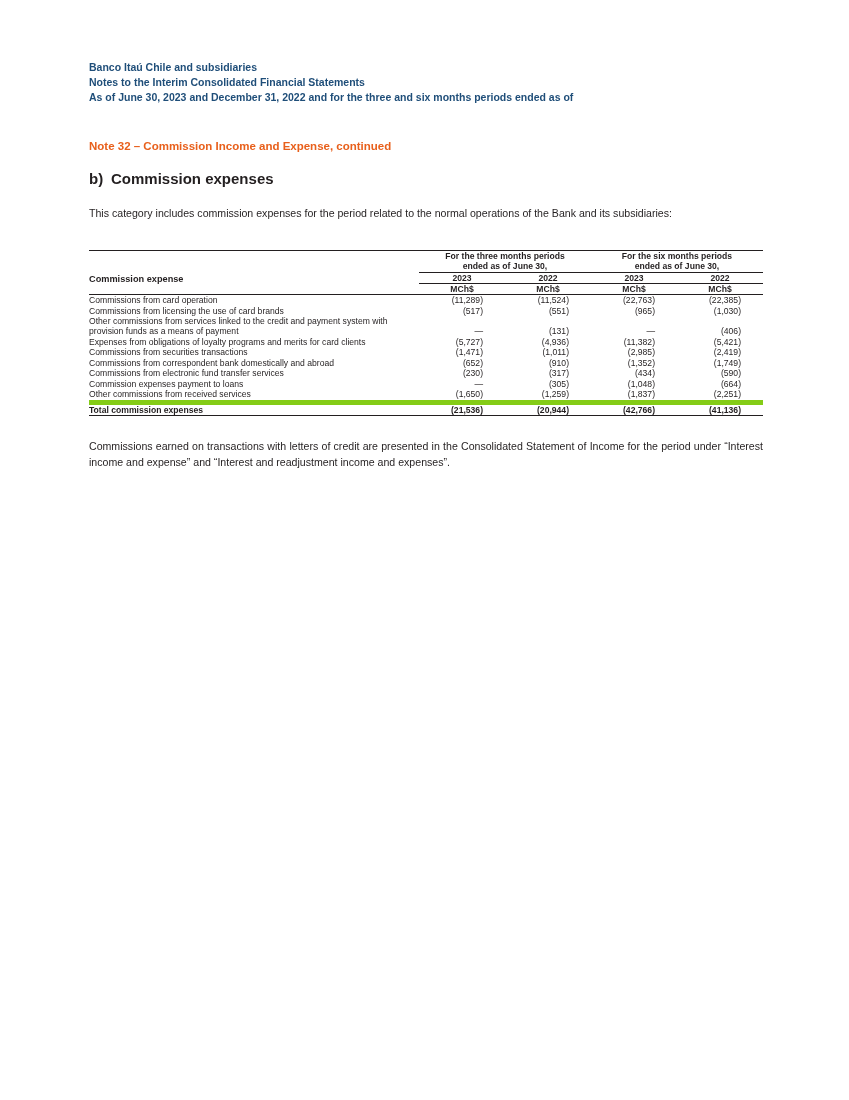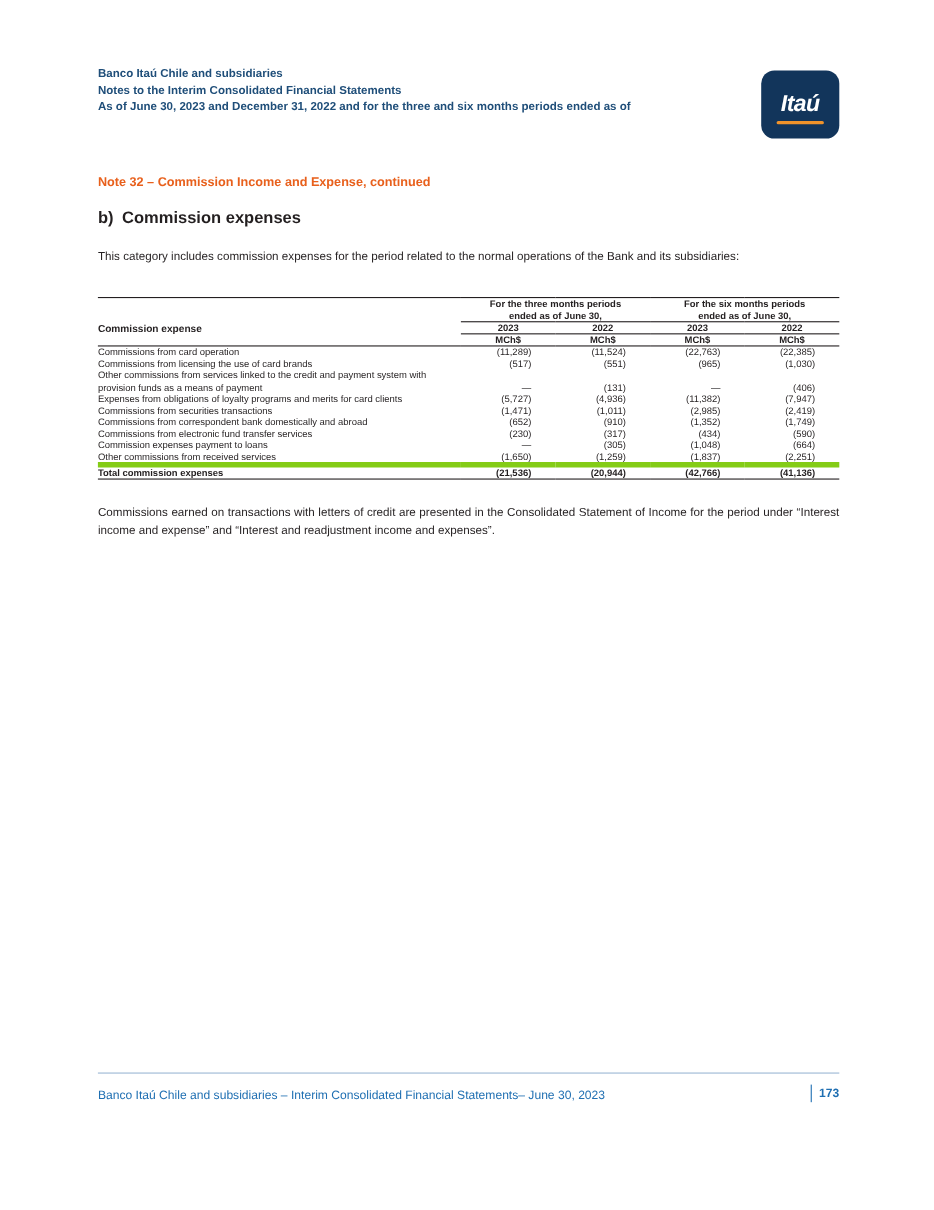--- a/index.html
+++ b/index.html
@@ -219,24 +219,20 @@
 <body>
 
 <div class="page">
   <div class="content">
 
     <div class="doc-header">
       <div class="header-lines">
         <div>Banco Itaú Chile and subsidiaries</div>
         <div>Notes to the Interim Consolidated Financial Statements</div>
         <div>As of June 30, 2023 and December 31, 2022 and for the three and six months periods ended as of</div>
-      </div>
-      <div class="logo">
-        <div class="logo-text">Itaú</div>
-        <div class="logo-underline"></div>
       </div>
     </div>
 
     <div class="note-title">Note 32 – Commission Income and Expense, continued</div>
 
     <div class="subsection">
       <span class="letter">b)</span><span>Commission expenses</span>
     </div>
 
     <div class="intro">This category includes commission expenses for the period related to the normal operations of the Bank and its subsidiaries:</div>
@@ -297,21 +293,21 @@
           <td class="num">—</td>
           <td class="num">(131)</td>
           <td class="num">—</td>
           <td class="num">(406)</td>
         </tr>
         <tr class="data-row">
           <td class="desc">Expenses from  obligations of loyalty programs and merits for card clients</td>
           <td class="num">(5,727)</td>
           <td class="num">(4,936)</td>
           <td class="num">(11,382)</td>
-          <td class="num">(7,947)</td>
+          <td class="num">(5,421)</td>
         </tr>
         <tr class="data-row">
           <td class="desc">Commissions from securities transactions</td>
           <td class="num">(1,471)</td>
           <td class="num">(1,011)</td>
           <td class="num">(2,985)</td>
           <td class="num">(2,419)</td>
         </tr>
         <tr class="data-row">
           <td class="desc">Commissions from  correspondent bank domestically and abroad</td>
@@ -349,20 +345,13 @@
           <td class="num">(42,766)</td>
           <td class="num">(41,136)</td>
         </tr>
       </tbody>
     </table>
 
     <div class="closing">Commissions earned on transactions with letters of credit are presented in the Consolidated Statement of Income for the period under “Interest income and expense” and “Interest and readjustment income and expenses”.</div>
 
   </div>
 
-  <div class="footer">
-    <div class="footer-rule"></div>
-    <div class="footer-inner">
-      <span class="footer-text">Banco Itaú Chile and subsidiaries – Interim Consolidated Financial Statements– June 30, 2023</span>
-      <span class="page-num">173</span>
-    </div>
-  </div>
 </div>
 
 </body></html>

